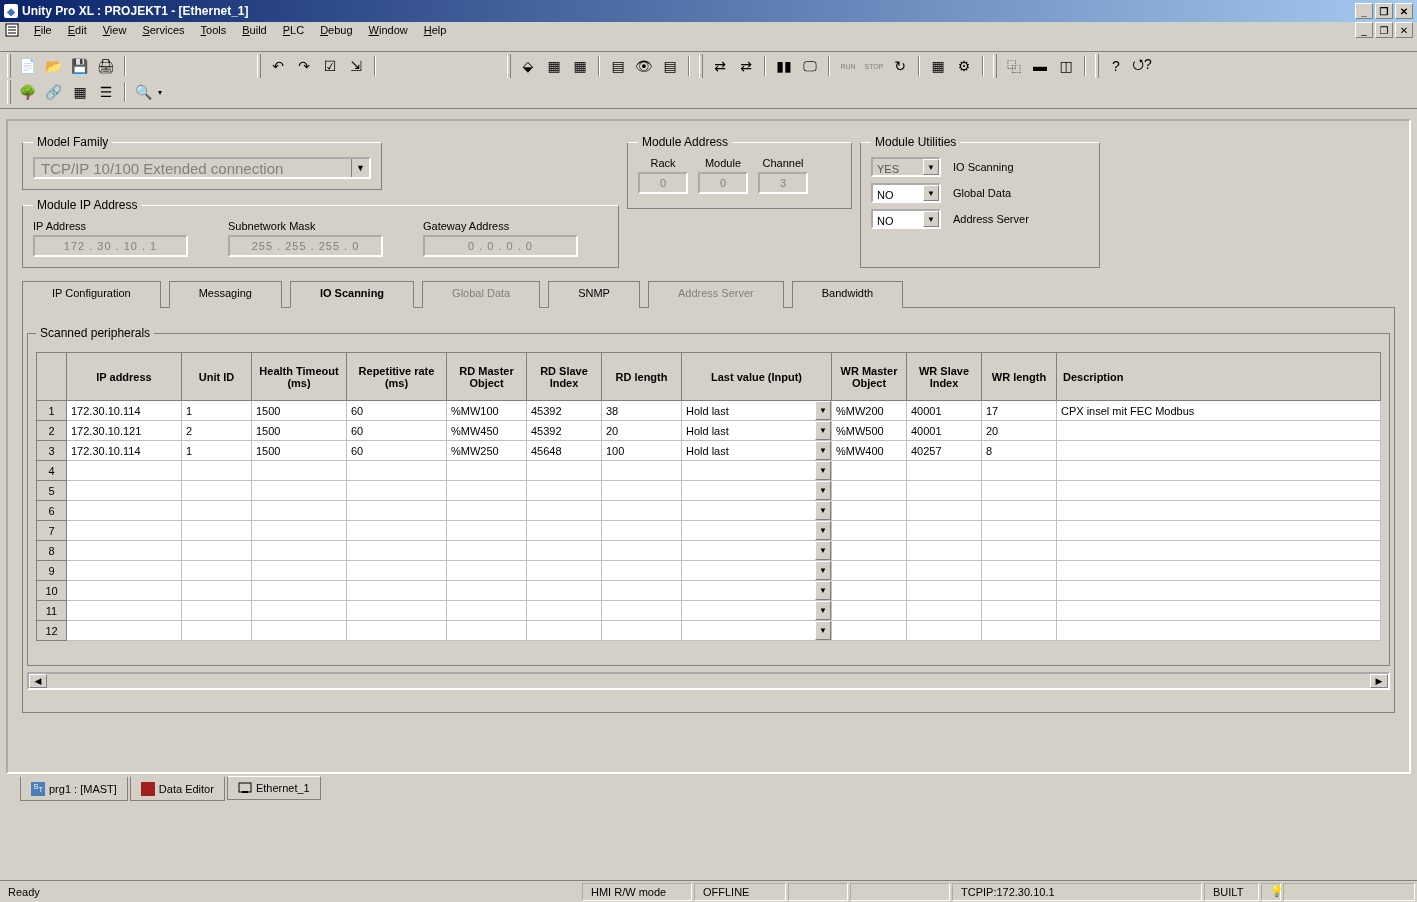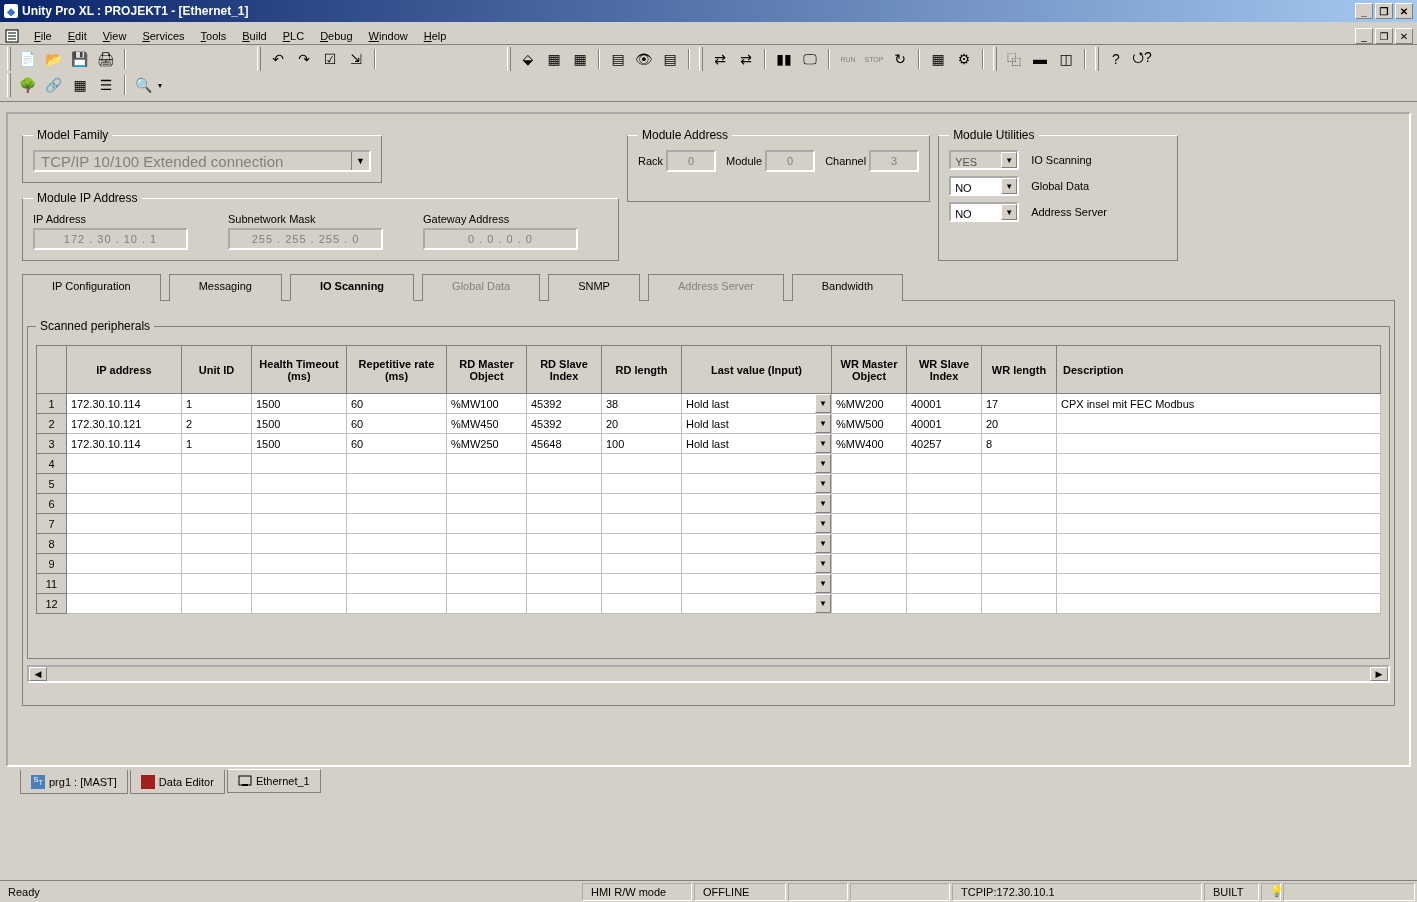--- a/index.html
+++ b/index.html
@@ -5,21 +5,21 @@
 * { box-sizing: border-box; margin: 0; padding: 0; }
 body { font-family: Tahoma, sans-serif; font-size: 11px; background: #d4d0c8; width: 1417px; height: 902px; overflow: hidden; }
 
 
 .title-bar { height: 22px; background: linear-gradient(to right, #0a246a, #a6caf0); color: #fff; display: flex; align-items: center; padding: 0 4px; font-weight: bold; font-size: 12px; }
 .title-bar .app-icon { width: 14px; height: 14px; margin-right: 4px; display: inline-flex; align-items: center; justify-content: center; color: #3a72c8; background: #fff; border-radius: 2px; font-size: 10px; }
 .title-bar .spacer { flex: 1; }
 .title-bar .win-btn { width: 18px; height: 16px; background: #d4d0c8; border: 1px solid #fff; border-right-color: #808080; border-bottom-color: #808080; margin-left: 2px; display: flex; align-items: center; justify-content: center; color: #000; font-size: 10px; }
 
 
-.menu-bar { height: 23px; background: #d4d0c8; display: flex; align-items: flex-end; padding: 0 4px; border-bottom: 1px solid #808080; }
+.menu-bar { height: 30px; background: #d4d0c8; display: flex; align-items: flex-start; padding: 0 4px; border-bottom: 1px solid #808080; }
 .menu-bar .mdi-icon { width: 16px; height: 16px; margin-right: 6px; display: inline-flex; align-items: center; justify-content: center; }
 .menu-bar .menu-item { padding: 2px 8px; cursor: default; }
 .menu-bar .menu-item:first-letter { text-decoration: underline; }
 .menu-bar .spacer { flex: 1; }
 .menu-bar .mdi-btn { width: 18px; height: 16px; background: #d4d0c8; border: 1px solid #fff; border-right-color: #808080; border-bottom-color: #808080; margin-left: 2px; display: flex; align-items: center; justify-content: center; font-size: 10px; }
 
 
 .toolbars { background: #d4d0c8; padding: 2px 4px; border-bottom: 1px solid #808080; }
 .toolbar-row { display: flex; align-items: center; gap: 2px; margin-bottom: 2px; }
 .tb-grip { width: 4px; height: 24px; border-left: 1px solid #fff; border-right: 1px solid #808080; margin: 0 3px; }
@@ -37,21 +37,21 @@
 .fs-model { width: 360px; }
 .fs-addr { width: 225px; }
 .fs-util { width: 240px; }
 .fs-ip { width: 597px; }
 
 .combo { display: flex; border: 2px inset #fff; background: #d4d0c8; height: 22px; }
 .combo input { flex: 1; border: none; background: transparent; padding: 0 6px; color: #808080; font-size: 15px; }
 .combo .drop-btn { width: 18px; background: #d4d0c8; border-left: 1px solid #808080; display: flex; align-items: center; justify-content: center; font-size: 9px; }
 
 .addr-fields { display: flex; gap: 10px; }
-.addr-field { display: flex; flex-direction: row; align-items: center; gap: 3px; }
+.addr-field { display: flex; flex-direction: column; align-items: center; gap: 3px; }
 .addr-field label { font-size: 11px; }
 .addr-box { width: 50px; height: 22px; border: 2px inset #fff; background: #d4d0c8; text-align: center; color: #808080; padding-top: 3px; }
 
 .util-row { display: flex; align-items: center; gap: 12px; margin-bottom: 6px; }
 .util-combo { width: 70px; display: flex; border: 2px inset #fff; background: #fff; height: 20px; }
 .util-combo.disabled { background: #d4d0c8; }
 .util-combo input { flex: 1; border: none; background: transparent; padding: 10px 4px; font-size: 11px; width: 40px; }
 .util-combo .drop-btn { width: 16px; background: #d4d0c8; border: 1px solid #fff; border-right-color: #808080; border-bottom-color: #808080; display: flex; align-items: center; justify-content: center; font-size: 8px; }
 
 .ip-fields { display: flex; gap: 40px; }
@@ -458,20 +458,37 @@
                 <td></td>
                 <td class="drop-cell">
                   <span class="drop-arrow">▼</span>
                 </td>
                 <td></td>
                 <td></td>
                 <td></td>
                 <td></td>
               </tr>
               <tr>
+                <td class="row-hdr">10</td>
+                <td></td>
+                <td></td>
+                <td></td>
+                <td></td>
+                <td></td>
+                <td></td>
+                <td></td>
+                <td class="drop-cell">
+                  <span class="drop-arrow">▼</span>
+                </td>
+                <td></td>
+                <td></td>
+                <td></td>
+                <td></td>
+              </tr>
+              <tr>
                 <td class="row-hdr">11</td>
                 <td></td>
                 <td></td>
                 <td></td>
                 <td></td>
                 <td></td>
                 <td></td>
                 <td></td>
                 <td class="drop-cell">
                   <span class="drop-arrow">▼</span>

